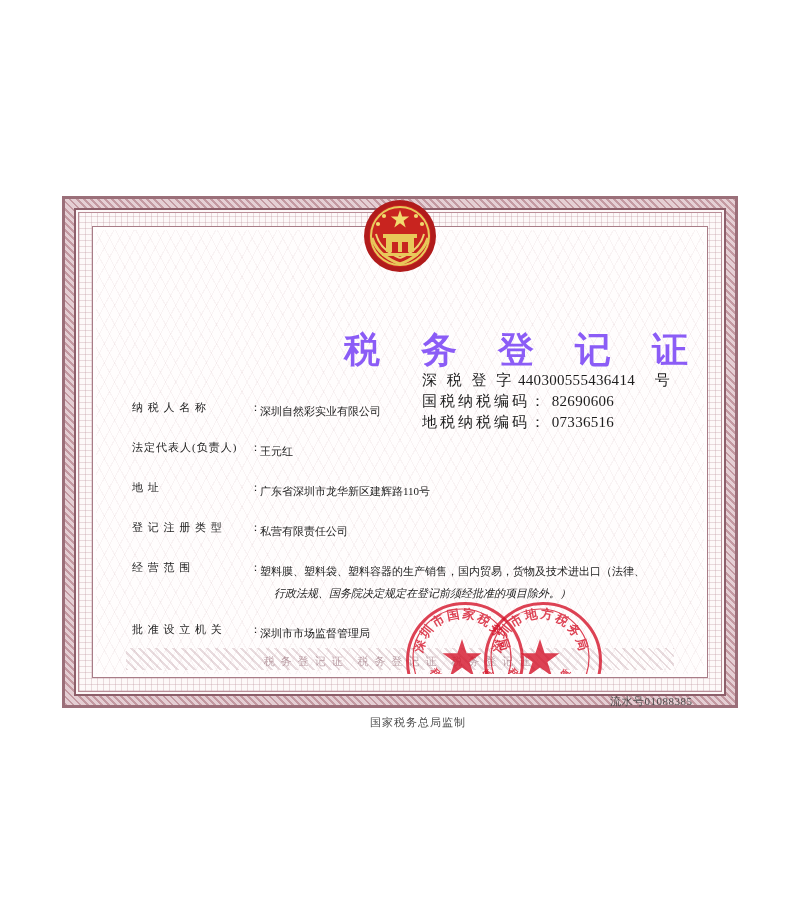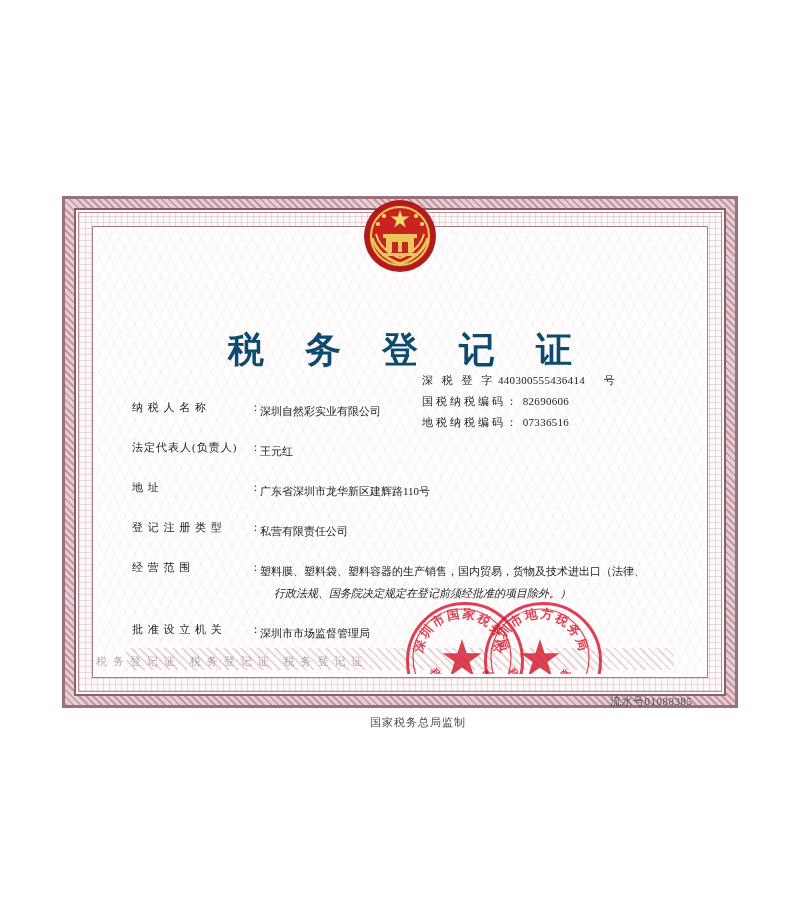--- a/index.html
+++ b/index.html
@@ -82,21 +82,21 @@
     bottom: 4px;
     height: 22px;
     background:
       repeating-linear-gradient(45deg, rgba(168,124,135,.35) 0 2px, rgba(255,255,255,0) 2px 6px);
     opacity: .75;
   }
   .band-text {
     position: absolute;
     left: 0; right: 0;
     bottom: 5px;
-    text-align: left;
+    text-align: center;
     font-size: 11px;
     letter-spacing: 6px;
     color: rgba(140, 95, 106, .55);
     margin-top: 40px;
   }
 
   
   .emblem {
     position: absolute;
     left: 50%;
@@ -106,36 +106,36 @@
     height: 76px;
     z-index: 5;
   }
 
   
   .title {
     position: absolute;
     left: 0;
     right: 0;
     top: 96px;
-    text-align: center;
+    text-align: right;
     font-size: 36px;
     font-weight: bold;
     letter-spacing: 16px;
     text-indent: 16px;
-    color: #0c4a6e;
+    color: #8b5cf6;
     font-family: "Liberation Serif", "DejaVu Serif", serif;
   }
 
   
   .reg-block {
     position: absolute;
     right: 22px;
     top: 140px;
     width: 260px;
-    font-size: 11px;
+    font-size: 15px;
     line-height: 21px;
     color: #1d1d1d;
   }
   .reg-line { white-space: nowrap; }
   .reg-label { letter-spacing: 3px; }
   .reg-val { letter-spacing: .3px; }
   .reg-suffix { margin-left: 16px; letter-spacing: 0; }
 
   
   .fields {

